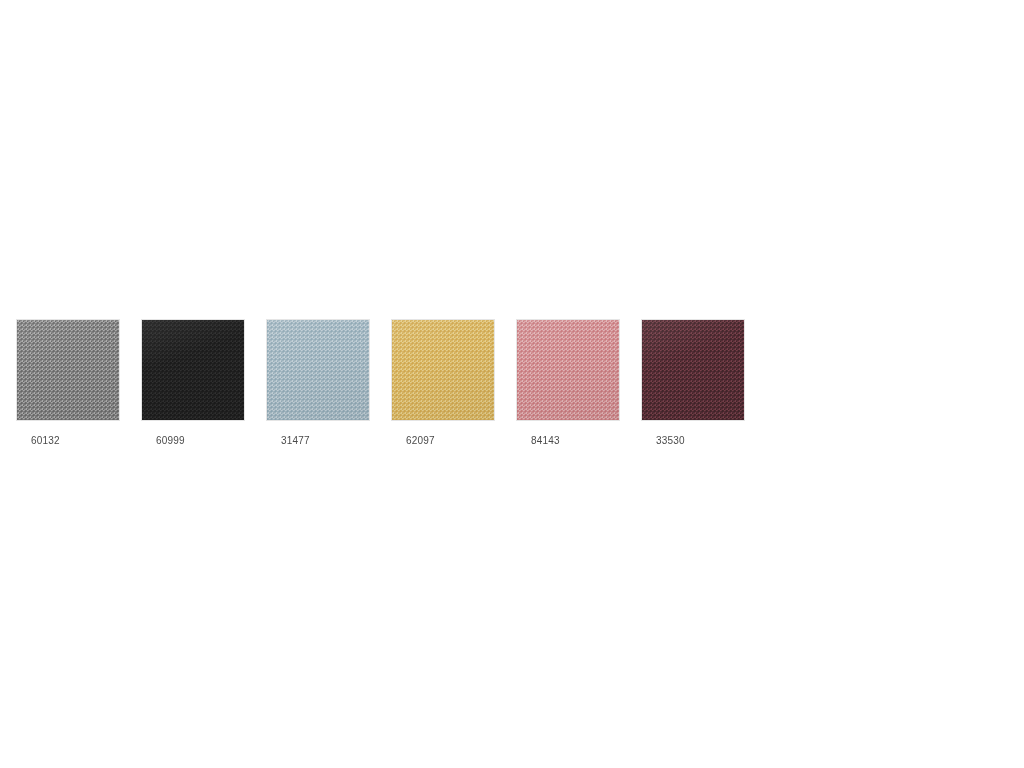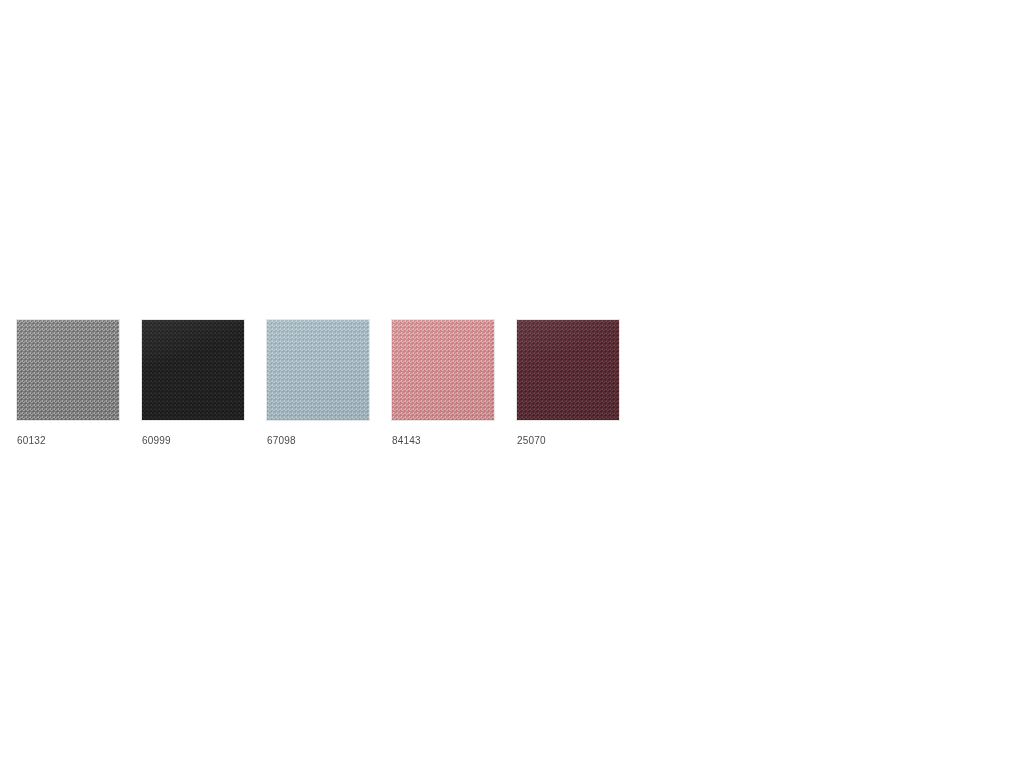--- a/index.html
+++ b/index.html
@@ -132,20 +132,21 @@
     background:
       linear-gradient(160deg,
         rgba(255,255,255,0.07) 0%,
         rgba(255,255,255,0.00) 38%,
         rgba(0,0,0,0.05) 100%);
     pointer-events: none;
   }
 
   .swatch-label {
     margin-top: 15px;
+    margin-left: 14px;
     font-size: 10px;
     line-height: 12px;
     color: #4a4a4a;
     letter-spacing: 0.2px;
     white-space: nowrap;
   }
 </style>
 </head>
 <body>
 
@@ -169,38 +170,46 @@
       </div>
       <div class="swatch-label">60999</div>
     </div>
 
     <div class="swatch-cell">
       <div class="swatch-chip" style="background-color: rgb(169, 188, 198);">
         <div class="weave"></div>
         <div class="weave-dots"></div>
         <div class="weave-shade"></div>
       </div>
-      <div class="swatch-label">67098</div>
-    </div>
-
-
-
+      <div class="swatch-label">31477</div>
+    </div>
+
+
+
+    <div class="swatch-cell">
+      <div class="swatch-chip" style="background-color: rgb(219, 187, 109);">
+        <div class="weave"></div>
+        <div class="weave-dots"></div>
+        <div class="weave-shade"></div>
+      </div>
+      <div class="swatch-label">62097</div>
+    </div>
 
     <div class="swatch-cell">
       <div class="swatch-chip" style="background-color: rgb(213, 151, 154);">
         <div class="weave"></div>
         <div class="weave-dots"></div>
         <div class="weave-shade"></div>
       </div>
       <div class="swatch-label">84143</div>
     </div>
 
     <div class="swatch-cell">
       <div class="swatch-chip" style="background-color: rgb(90, 48, 56);">
         <div class="weave"></div>
         <div class="weave-dots"></div>
         <div class="weave-shade"></div>
       </div>
-      <div class="swatch-label">25070</div>
+      <div class="swatch-label">33530</div>
     </div>
 
   </div>
 </div>
 
 </body></html>

